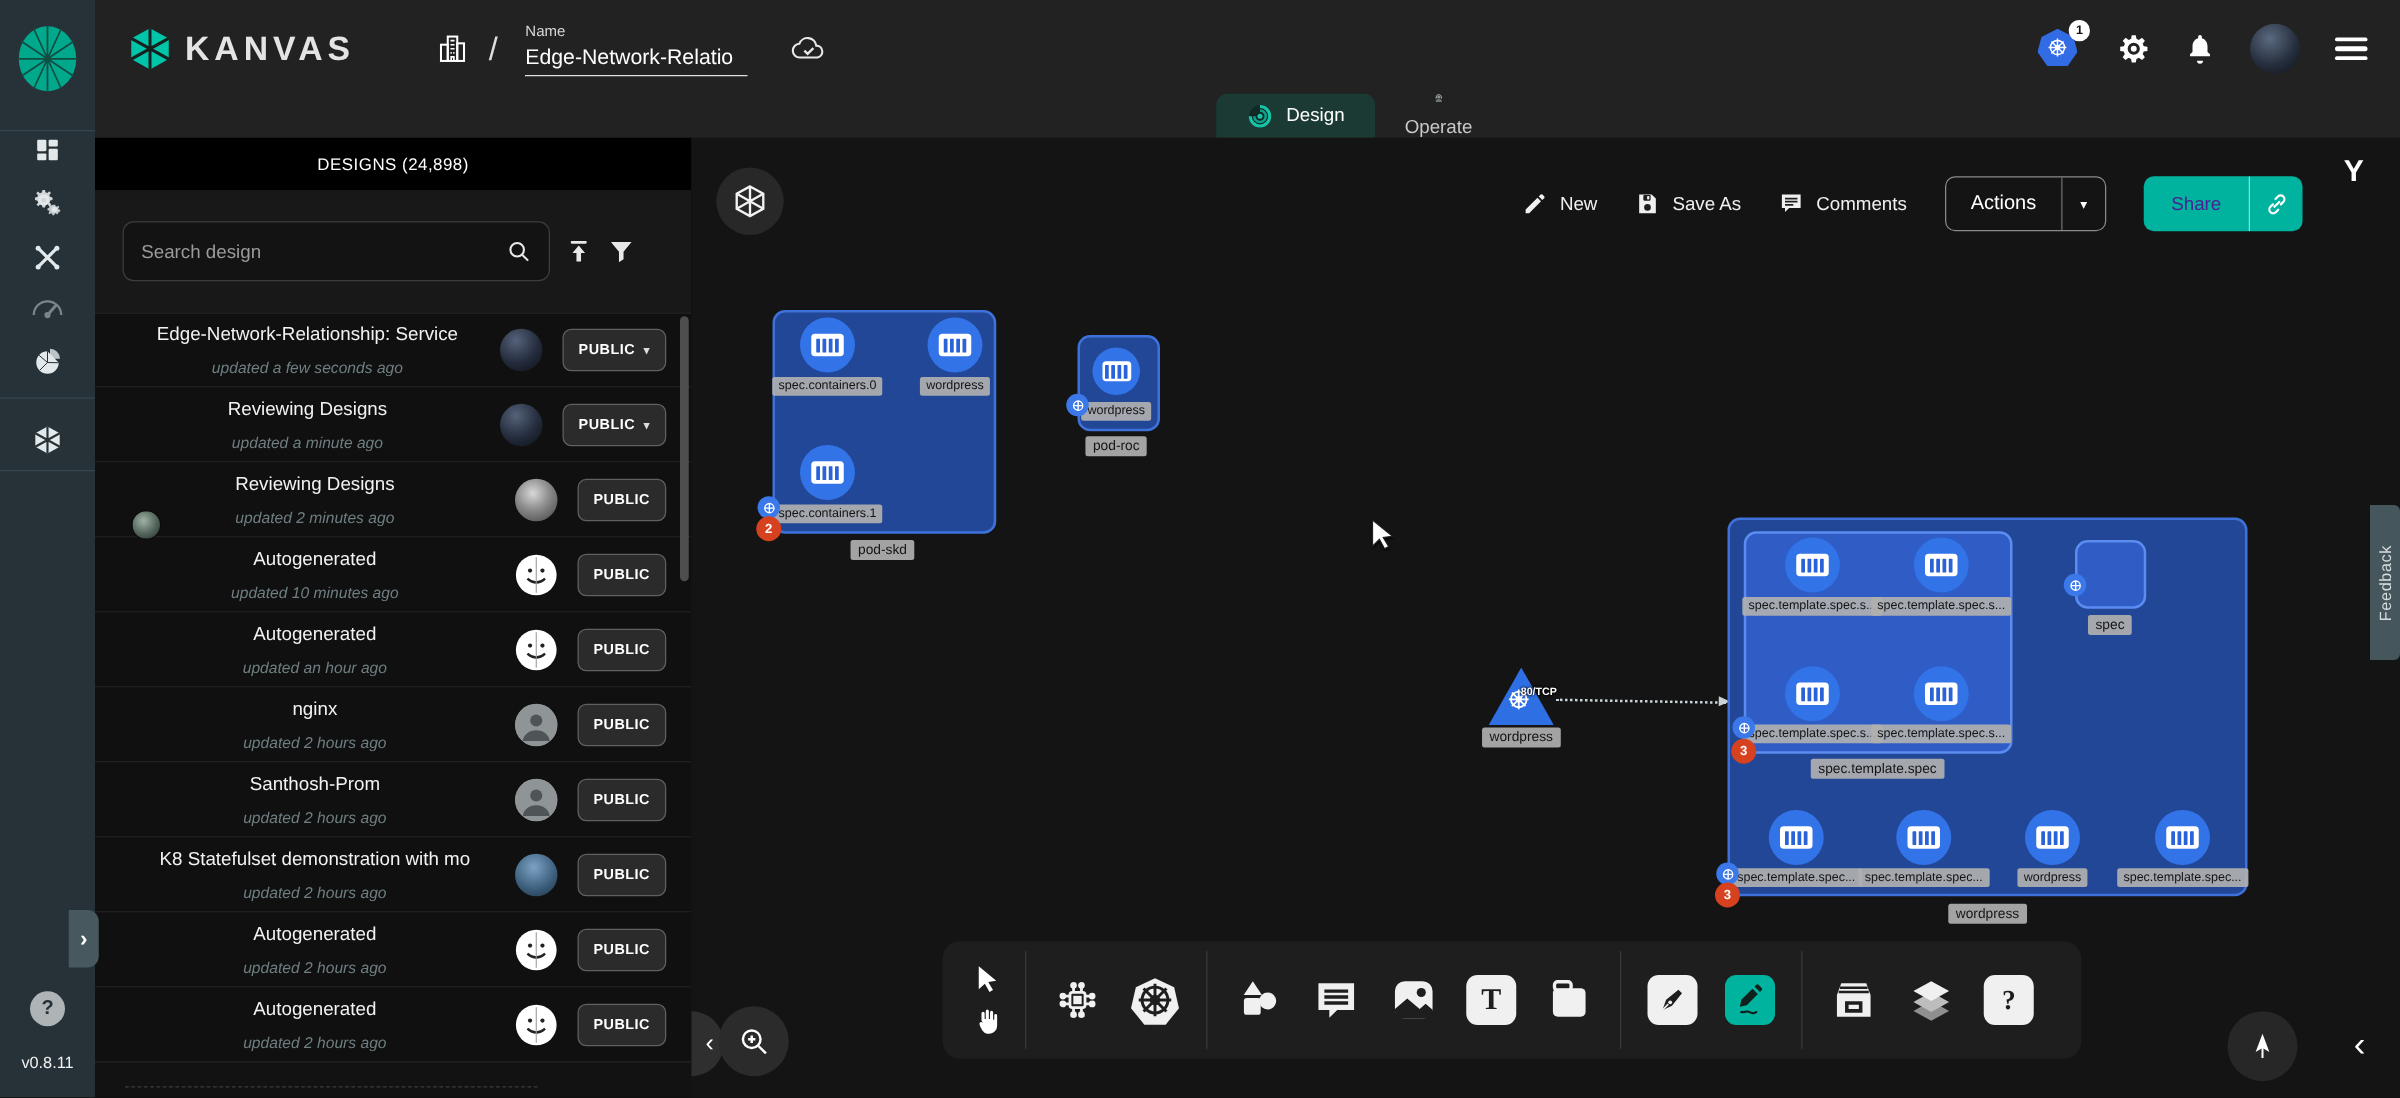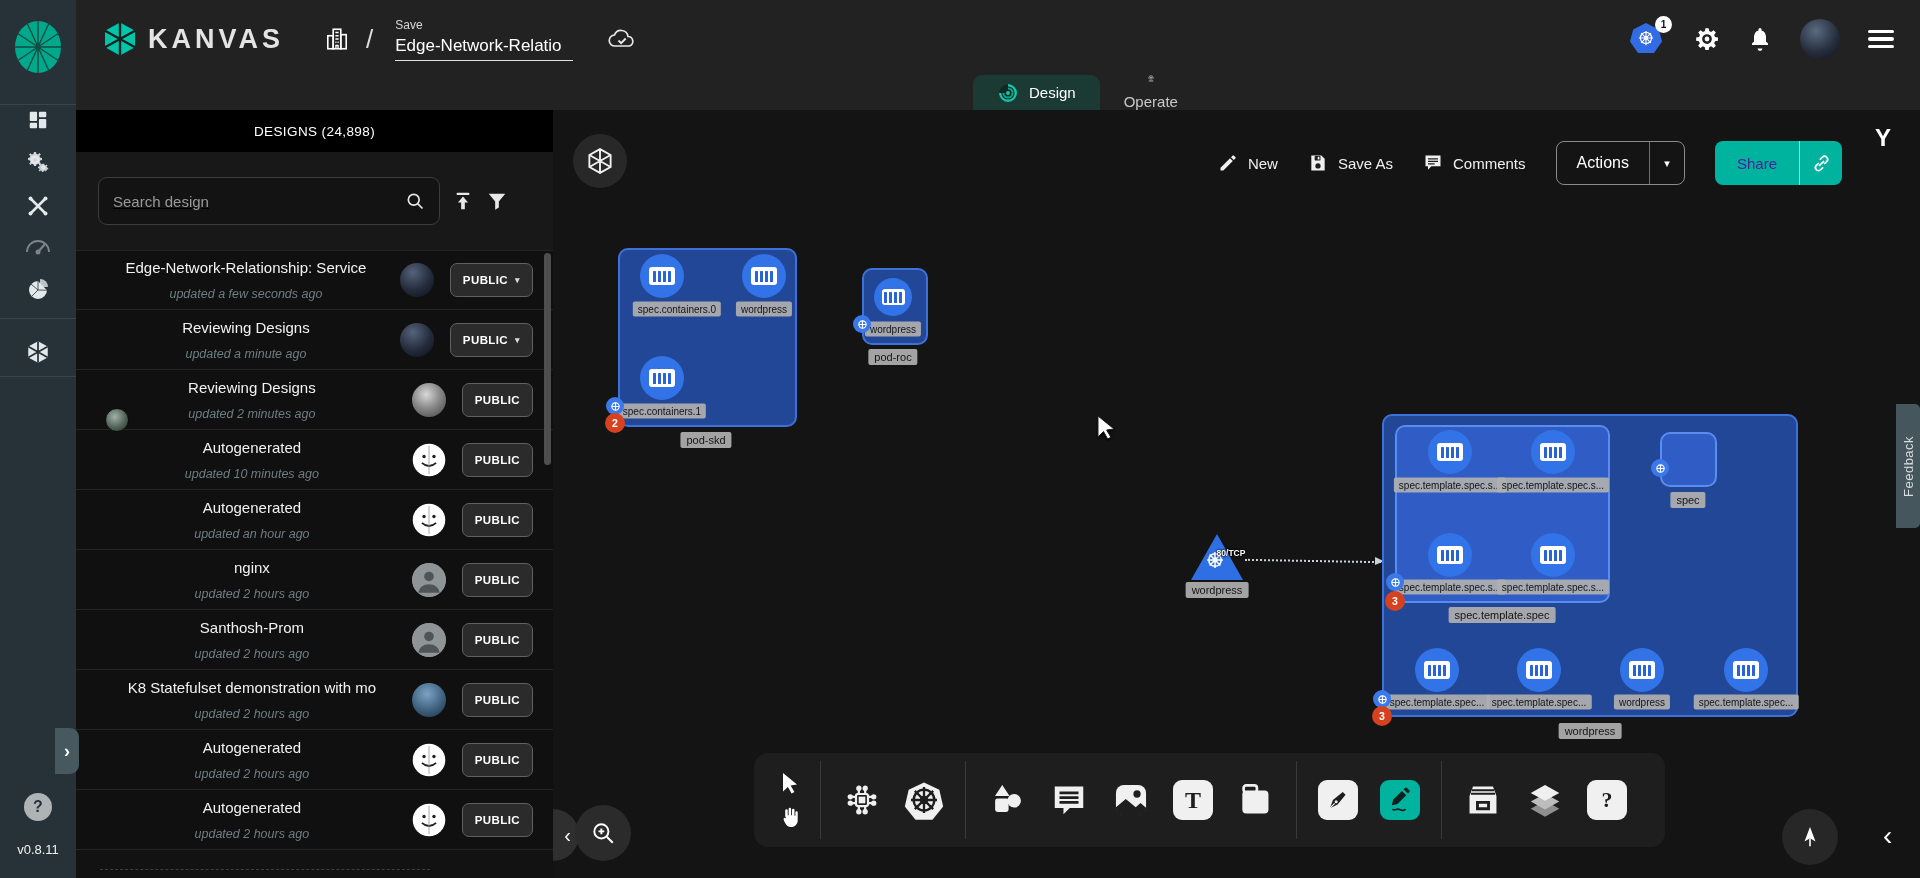--- a/index.html
+++ b/index.html
@@ -12,21 +12,21 @@
   .side-logo { position:absolute; left:13px; top:19px; width:50px; height:56px; }
   .side-sep { position:absolute; left:0; width:76px; height:1px; background:#37464c; }
   .nav-icon { position:absolute; left:0; width:76px; height:40px; display:flex; align-items:center; justify-content:center; color:#e3e8ea; cursor:pointer; }
   .nav-icon.dim { opacity:.45; }
   .side-expand { position:absolute; left:55px; top:728px; width:24px; height:46px; background:#47585e; border-radius:0 9px 9px 0; display:flex; align-items:center; justify-content:center; color:#fff; font-size:18px; font-weight:bold; z-index:41; cursor:pointer; }
   .side-help { position:absolute; left:24px; top:793px; width:28px; height:28px; border-radius:50%; background:#aeb4b6; color:#263238; font-weight:bold; font-size:16px; display:flex; align-items:center; justify-content:center; cursor:pointer; }
   .side-version { position:absolute; top:842px; width:76px; text-align:center; color:#f2f2f2; font-size:13px; }
 
   
   .header { position:absolute; left:76px; top:0; width:1844px; height:110px; background:#222222; z-index:30; }
-  .header-inner { display:flex; align-items:center; height:78px; padding:0 26px; }
+  .header-inner { display:flex; align-items:center; height:78px; padding:0 26px;gap:25px; }
   .brand { display:flex; align-items:center; gap:10px; }
   .brand-text { color:#e4e4e4; font-size:27px; font-weight:bold; letter-spacing:4px; }
   .crumb { display:flex; align-items:center; gap:16px; margin-left:40px; color:#e8e8e8; }
   .crumb-slash { font-size:26px; font-weight:300; color:#ddd; }
   .name-field { margin-left:6px; display:flex; flex-direction:column; }
   .name-label { font-size:12px; color:#d8d8d8; margin-bottom:2px; }
   .name-input { background:transparent; border:none; border-bottom:1px solid #e0e0e0; outline:none; color:#fff; font-size:17px; width:178px; padding:2px 0 4px; font-family:"Liberation Sans",sans-serif; }
   .save-state { margin-left:18px; color:#e8e8e8; }
   .header-right { margin-left:auto; display:flex; align-items:center; gap:28px; }
   .ctx-icon { position:relative; width:36px; height:32px; cursor:pointer; }
@@ -37,21 +37,21 @@
   .burger { display:flex; flex-direction:column; gap:4px; cursor:pointer; }
   .burger i { display:block; width:26px; height:3.5px; background:#fff; border-radius:2px; }
 
   
   .tabs { position:absolute; left:897px; bottom:0; display:flex; align-items:flex-end; }
   .tab { height:35px; display:flex; align-items:center; gap:10px; padding:0 24px; font-size:15px; border-radius:9px 9px 0 0; cursor:pointer; }
   .tab.active { background:#1a3a33; color:#fff; }
   .tab.inactive { color:#c9c9c9;flex-direction:column; }
 
   
-  .panel { position:absolute; left:76px; top:110px; width:477px; height:768px; background:#121212; z-index:20; overflow:hidden;text-decoration:underline; }
+  .panel { position:absolute; left:76px; top:110px; width:477px; height:768px; background:#121212; z-index:20; overflow:hidden; }
   .panel-header { height:42px; background:#000; color:#fff; font-size:13.5px; letter-spacing:.4px; display:flex; align-items:center; justify-content:center; }
   .search-row { height:98px; background:#181818; display:flex; align-items:center; padding:0 22px; gap:12px; }
   .search-box { width:342px; height:48px; background:#131313; border:1px solid #3c3c3c; border-radius:9px; display:flex; align-items:center; padding:0 14px; }
   .search-box input { flex:1; background:transparent; border:none; outline:none; color:#cfcfcf; font-size:15px; font-family:"Liberation Sans",sans-serif; }
   .search-box input::placeholder { color:#9a9a9a; }
   .mini-btn { color:#e8e8e8; cursor:pointer; display:flex; }
   .rows { position:absolute; top:140px; left:0; width:477px;text-align:center; }
   .design-row { height:60px; background:#101010; border-bottom:1px solid #242424; display:flex; align-items:center; padding-left:24px; cursor:pointer; }
   .design-row:first-child { border-top:1px solid #242424; }
   .row-text { flex:1; min-width:0; padding-right:8px; }
@@ -212,21 +212,21 @@
           <svg width="26" height="26" viewBox="0 0 24 24" fill="none" stroke="#fff" stroke-width="1.5">
               <rect x="8.5" y="3" width="7" height="18"></rect>
               <rect x="3.5" y="9" width="5" height="12"></rect>
               <rect x="15.5" y="8" width="5" height="13"></rect>
               <path d="M10.5 6h3M10.5 9h3M10.5 12h3M10.5 15h1M12.5 15h1" stroke-width="1.2"></path>
               <path d="M11 21v-3h2v3" stroke-width="1.2"></path>
             </svg>
         </span>
         <span class="crumb-slash">/</span>
         <div class="name-field">
-          <span class="name-label">Save</span>
+          <span class="name-label">Name</span>
           <input class="name-input" value="Edge-Network-Relatio" style="">
         </div>
         <span class="save-state hicon">
           <svg width="30" height="24" viewBox="0 0 30 24" fill="none" stroke="#e8e8e8" stroke-width="1.7">
               <path d="M8 19a5.5 5.5 0 0 1-.5-11A7 7 0 0 1 21 9.5 4.8 4.8 0 0 1 22 19z"></path>
               <path d="M11.5 13.5l2.6 2.6 4.6-4.6" stroke-width="1.9"></path>
             </svg>
         </span>
       </div>
       <div class="header-right">
@@ -535,21 +535,21 @@
         </span>
       </div>
     <div class="kcircle" style="left:109px;top:268px">
         <span class="cont">
           <i></i>
           <i></i>
           <i></i>
           <i></i>
         </span>
       </div>
-    <div class="chip" style="left:124px;top:199px">spec.containers.0</div>
+    <div class="chip" style="left:109px;top:199px">spec.containers.0</div>
     <div class="chip" style="left:211px;top:199px">wordpress</div>
     <div class="chip" style="left:109px;top:301px">spec.containers.1</div>
     <div class="chip node-label" style="left:153px;top:330px">pod-skd</div>
     <div class="mini-k8s" style="left:62px;top:296px">
         <svg width="11" height="11" viewBox="0 0 24 24" fill="none" stroke="#fff" stroke-width="2.4">
           <circle cx="12" cy="12" r="8"></circle>
           <path d="M12 4v16M4 12h16"></path>
         </svg>
       </div>
     <div class="rbadge" style="left:62px;top:313px">2</div>

